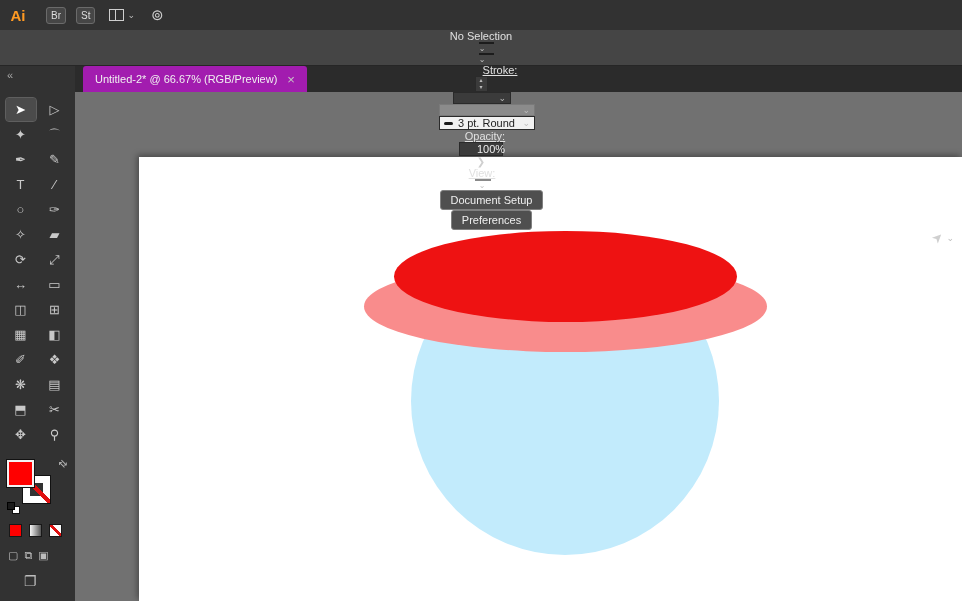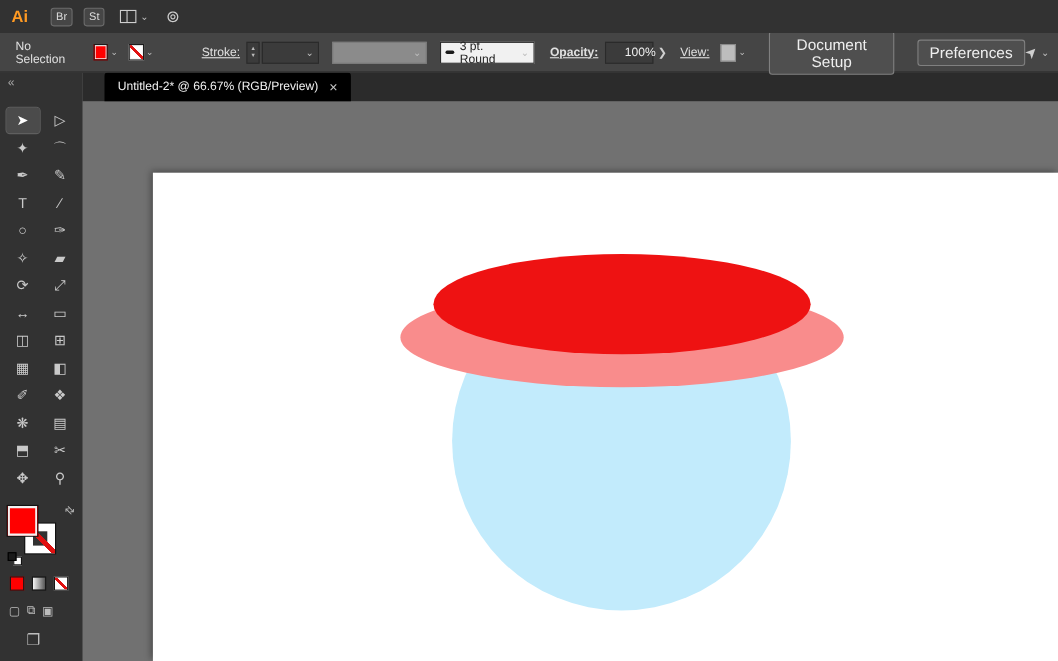--- a/index.html
+++ b/index.html
@@ -17,50 +17,50 @@
   .mb-badge:first-of-type { margin-left:26px; }
   .ws-icon { margin-left:14px; display:flex; align-items:center; gap:3px; color:#cfcfcf; }
   .ws-rects { display:inline-block; width:15px; height:12px; border:1px solid #cfcfcf; position:relative; }
   .ws-rects::after { content:""; position:absolute; left:5px; top:0; bottom:0; width:0; border-left:1px solid #cfcfcf; }
   .chev { font-size:9px; color:#bdbdbd; }
   .share { margin-left:16px; font-size:15px; color:#cfcfcf; }
 
   
   .controlbar { position:absolute; top:30px; left:0; right:0; height:36px; background:#454545;
                 border-bottom:1px solid #262626; display:flex; align-items:center;
-                font-size:11px; color:#e0e0e0; z-index:49; padding:0 8px; }
+                font-size:11px; color:#e0e0e0; z-index:49; padding:0 8px;flex-direction:column; }
   .cb-label { margin:0 6px; }
   .cb-underline { text-decoration:underline;margin-left:44px; }
   .swatch { width:15px; height:15px; border:1px solid #1c1c1c; box-shadow: inset 0 0 0 1px #f2f2f2; margin-left:10px; }
   .swatch.none { background:#fff; position:relative; overflow:hidden; }
   .swatch.none::after { content:""; position:absolute; inset:0;
       background:linear-gradient(45deg, transparent 44%, #e01010 44%, #e01010 58%, transparent 58%); }
   .mini-chev { font-size:8px; color:#c2c2c2; margin-left:2px; }
   .stepper { width:13px; height:20px; background:#3b3b3b; border:1px solid #2a2a2a; display:flex;
              flex-direction:column; align-items:center; justify-content:center; font-size:6px; color:#bbb; line-height:7px; }
   .combo { height:20px; background:#3b3b3b; border:1px solid #2a2a2a; display:flex; align-items:center;
            padding:0 4px; margin-left:2px; }
   .combo .chev { margin-left:auto; padding-left:6px; }
   .combo.disabled { background:#8b8b8b; border-color:#7a7a7a; width:96px; }
   .combo.light { background:#f1f1f1; color:#222; width:96px; }
   .brush-preview { width:9px; height:3px; background:#1a1a1a; border-radius:2px; margin-right:5px; }
   .field { height:20px; background:#3b3b3b; border:1px solid #2a2a2a; color:#eee; padding:0 17px;
            display:flex; align-items:center; width:44px; }
   .arrow-btn { color:#cfcfcf; font-size:10px; padding:0 4px; }
   .style-swatch { width:16px; height:16px; background:#bdbdbd; border:1px solid #8a8a8a; margin-left:4px; }
   .cb-btn { background:#4f4f4f; border:1px solid #808080; border-radius:3px; padding:3px 10px;
-            color:#efefef; font-size:14px; margin-left:21px; }
+            color:#efefef; font-size:11px; margin-left:21px; }
   .cb-right { margin-left:auto; display:flex; align-items:center; color:#cfcfcf; }
   .cursor-glyph { font-size:13px; transform:rotate(-45deg); display:inline-block; }
 
   
   .tabbar { position:absolute; top:66px; left:75px; right:0; height:26px; background:#2b2b2b;
             display:flex; align-items:flex-end; z-index:40; }
-  .tab { height:26px; background:#000000; display:flex; align-items:center; gap:10px;
-         padding:0 12px; margin-left:20px; font-size:11px; color:#f0f0f0; border-radius:3px 3px 0 0; }
+  .tab { height:26px; background:#a21caf; display:flex; align-items:center; gap:10px;
+         padding:0 12px; margin-left:8px; font-size:11px; color:#f0f0f0; border-radius:3px 3px 0 0; }
   .tab-close { color:#c6c6c6; font-size:13px; }
 
   
   .toolbar { position:absolute; top:66px; left:0; width:75px; bottom:0; background:#323232; z-index:45; }
   .collapse { position:absolute; top:3px; left:7px; color:#a8a8a8; font-size:11px; }
   .tools-grid { display:grid; grid-template-columns:30px 30px; column-gap:4px; row-gap:2px;
                 justify-content:center; margin-top:32px; }
   .tool { width:30px; height:23px; line-height:23px; text-align:center; font-size:13px; color:#c9c9c9; }
   .tool.selected { background:#4b4b4b; border-radius:3px; outline:1px solid #5f5f5f; color:#ffffff; }
 
@@ -128,21 +128,21 @@
   <span class="combo disabled" style="margin-left:12px;">
     <span class="chev">⌄</span>
   </span>
 
   <span class="combo light" style="margin-left:12px;">
     <span class="brush-preview"></span>
     <span>3 pt. Round</span>
     <span class="chev">⌄</span>
   </span>
 
-  <span class="cb-label cb-underline" style="margin-left:14px;font-weight:bold;">Opacity:</span>
+  <span class="cb-label cb-underline" style="margin-left:14px;">Opacity:</span>
   <span class="field">100%</span>
   <span class="arrow-btn">❯</span>
 
   <span class="cb-label cb-underline" style="margin-left:8px;">View:</span>
   <span class="style-swatch"></span>
   <span class="mini-chev">⌄</span>
 
   <button class="cb-btn">Document Setup</button>
   <button class="cb-btn">Preferences</button>
 

